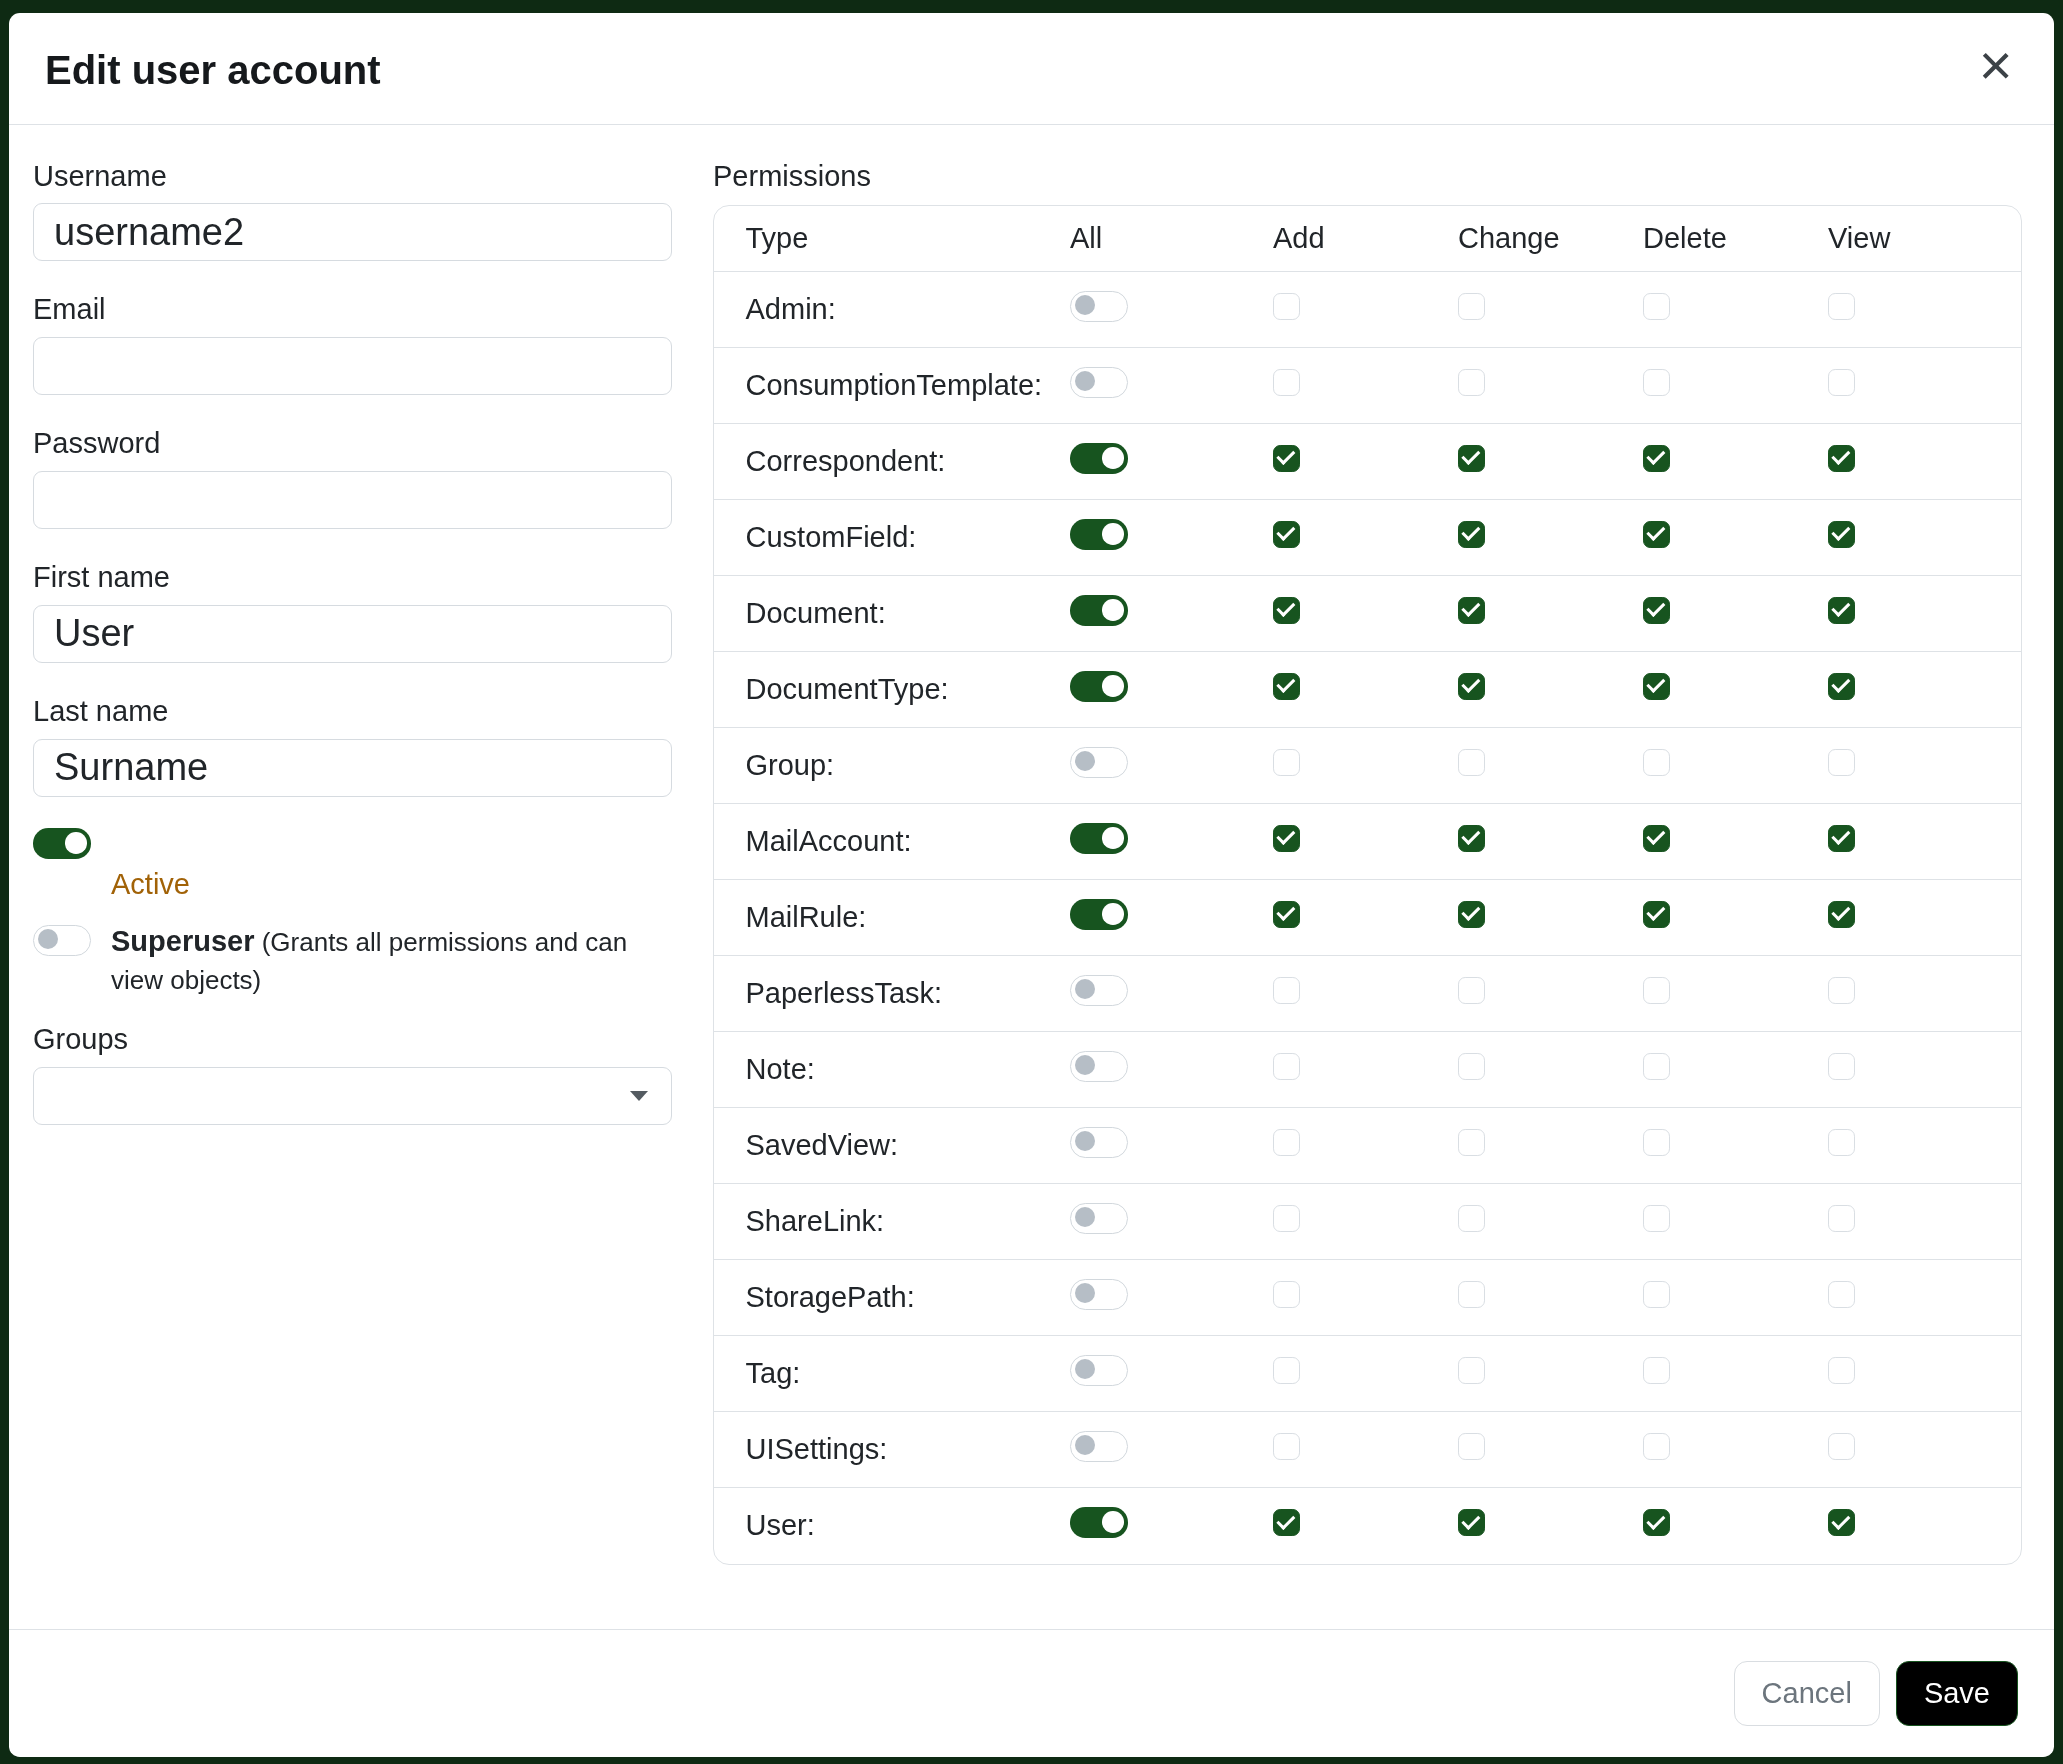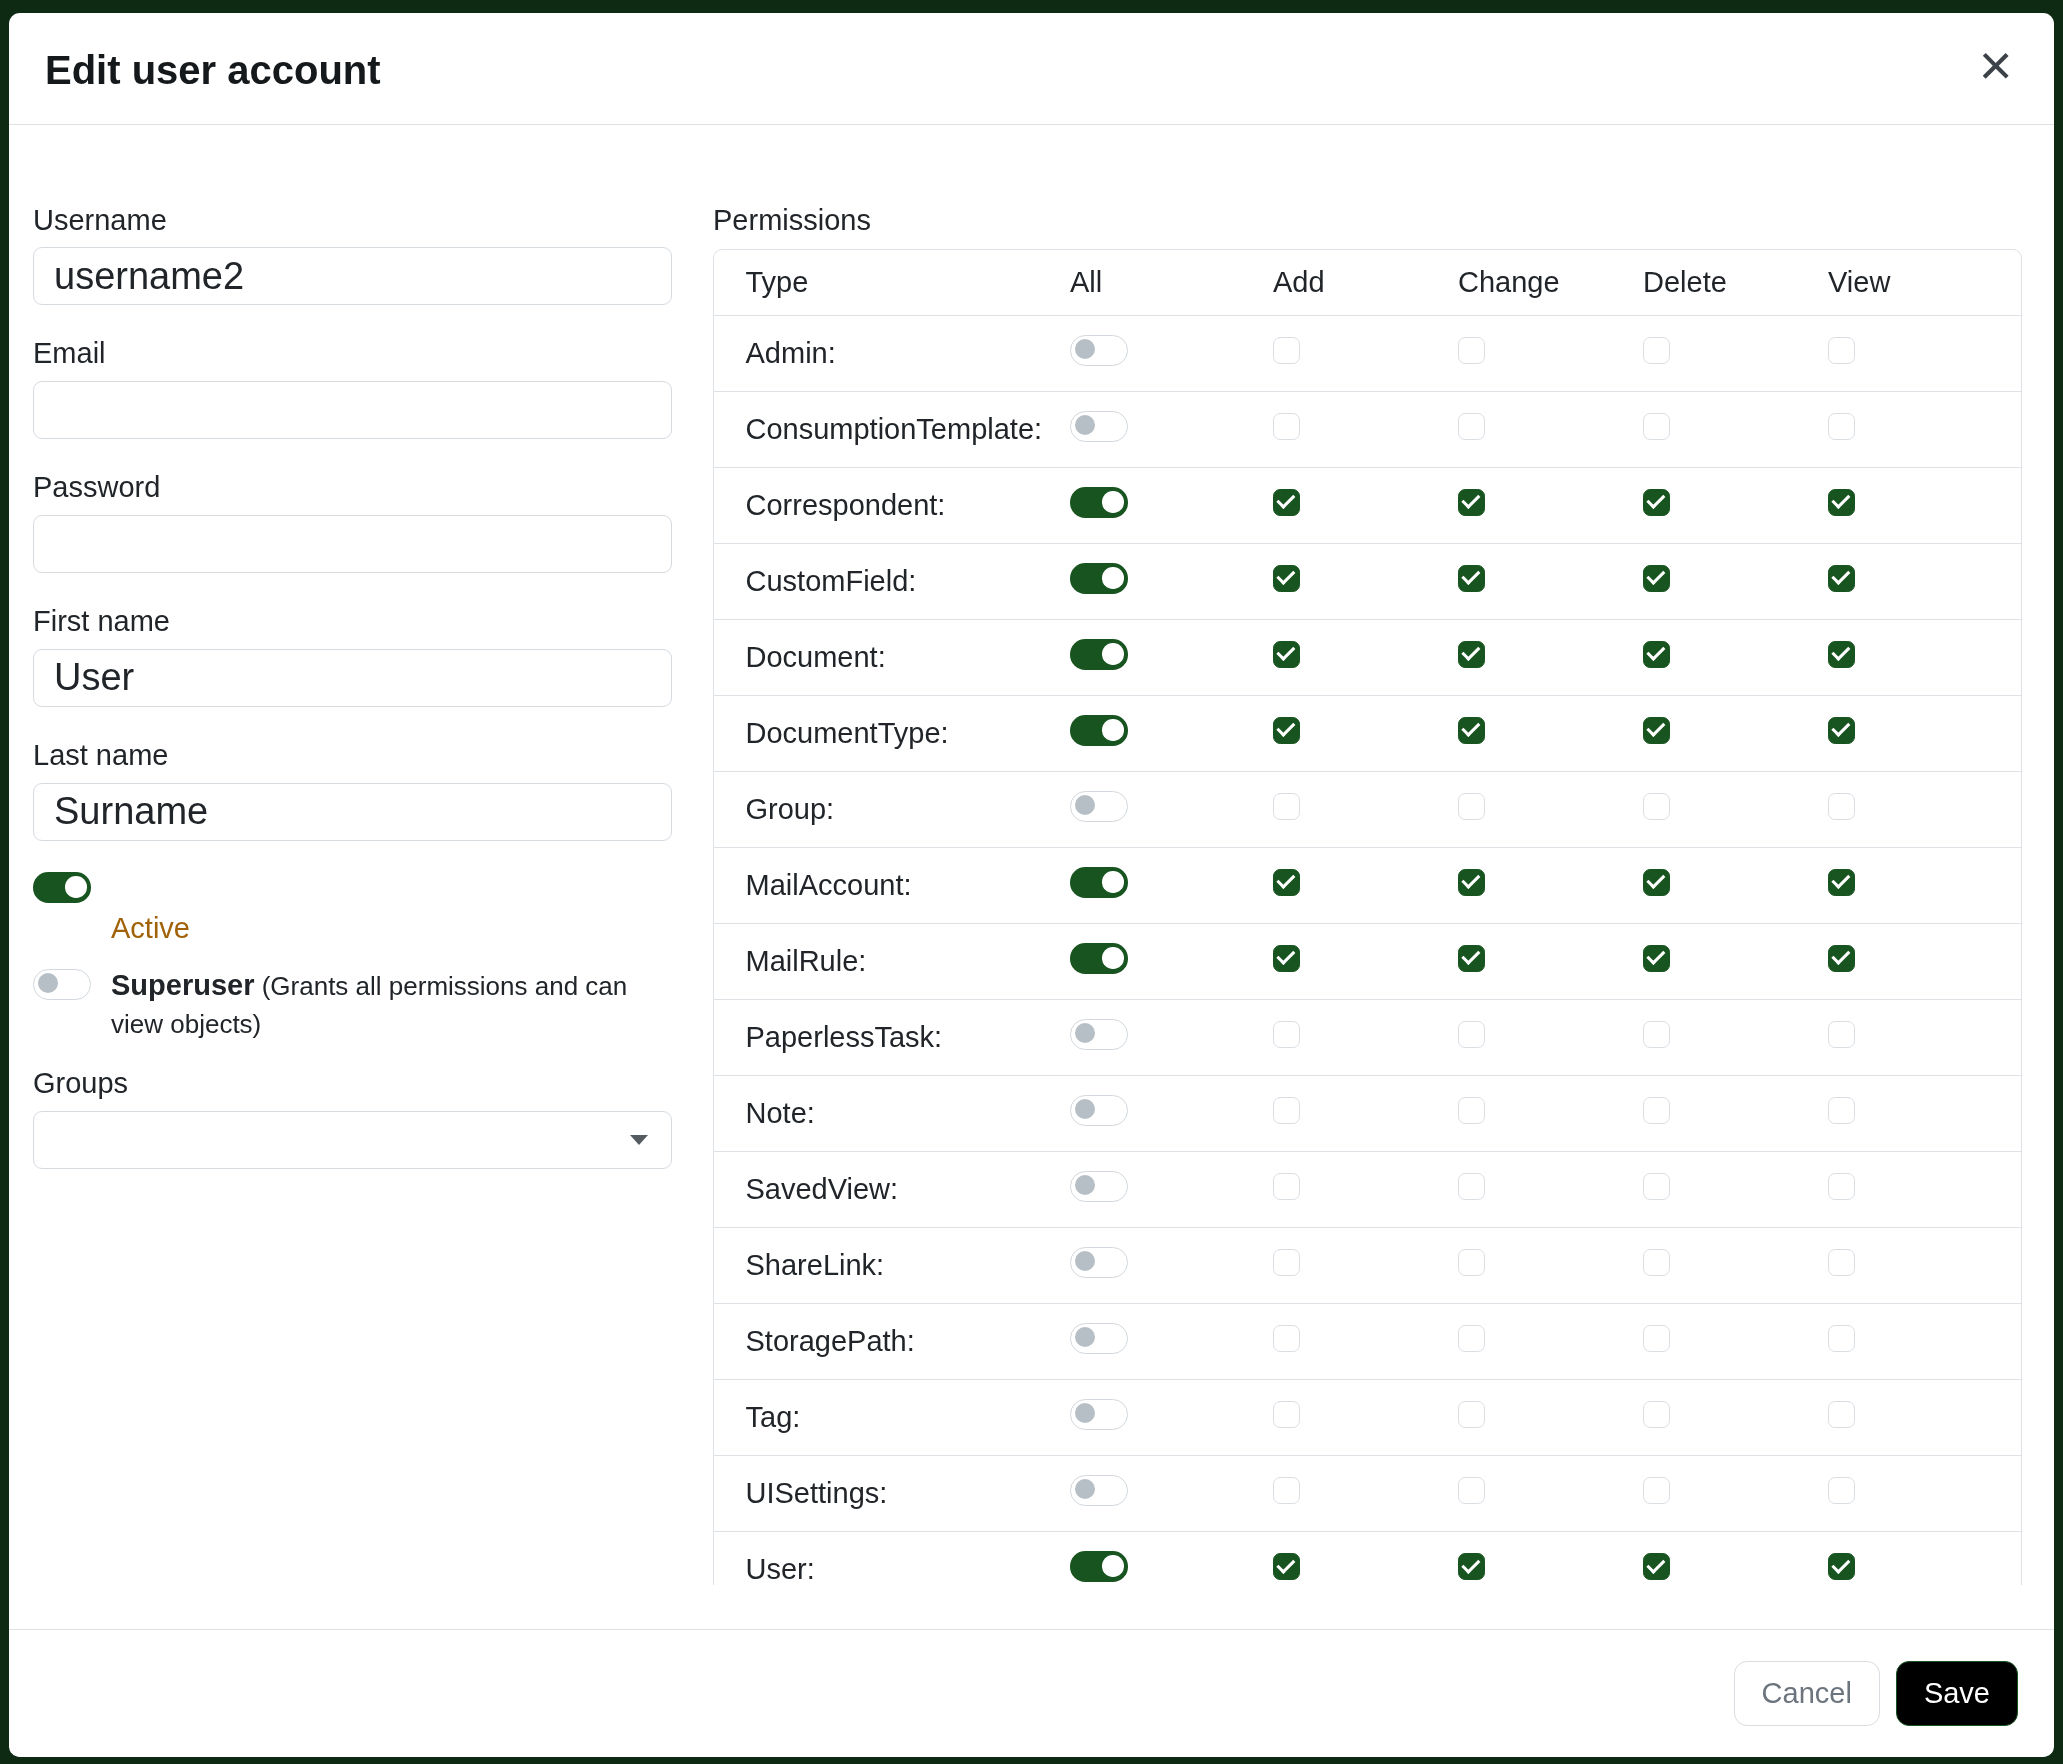--- a/index.html
+++ b/index.html
@@ -13,21 +13,20 @@
   .backdrop {
     position: absolute; inset: 0;
     background: #0e2a13;
   }
   .modal-box {
     position: absolute; left: 9px; right: 9px; top: 12.6px; bottom: 7.2px;
     background: #ffffff;
     border-radius: 10.8px;
     display: flex; flex-direction: column;
     overflow: hidden;
-    gap: 44px;
   }
   
   .modal-header {
     flex: none;
     display: flex; align-items: flex-start; justify-content: space-between;
     padding: 36px 36px 32px 36px;
     border-bottom: 1.8px solid #dee2e6;
   }
   .modal-title { font-size: 40px; font-weight: 700; color: #16191c; line-height: 43px; }
   .close-btn {
@@ -83,21 +82,21 @@
   }
   .caret {
     position: absolute; right: 23.4px; top: 23.4px;
     width: 0; height: 0;
     border-left: 9px solid transparent; border-right: 9px solid transparent;
     border-top: 10.8px solid #545b61;
   }
 
   
   .perm-label { font-size: 29px; line-height: 34px; margin-bottom: 12.6px; }
-  .perm-table-wrap { border: 1.8px solid #dee2e6; border-radius: 9px; overflow: hidden; background: #fff; }
+  .perm-table-wrap { border: 1.8px solid #dee2e6; border-radius: 16px; overflow: hidden; background: #fff; }
   table { width: 100%; border-collapse: collapse; table-layout: fixed; }
   th {
     text-align: left; font-weight: 400; font-size: 29px; color: #212529;
     padding: 16px 0; border-bottom: 1.8px solid #dee2e6;
   }
   td {
     height: 76px; font-size: 29px; color: #212529;
     border-bottom: 1.8px solid #dee2e6; vertical-align: middle; padding: 0;
   }
   tr:last-child td { border-bottom: none; }

